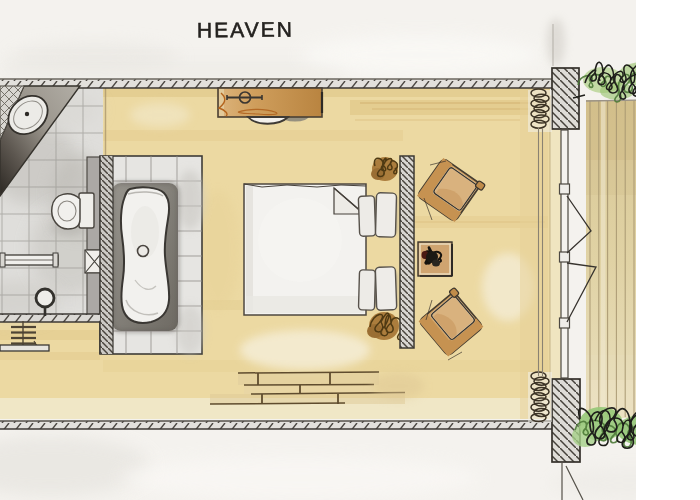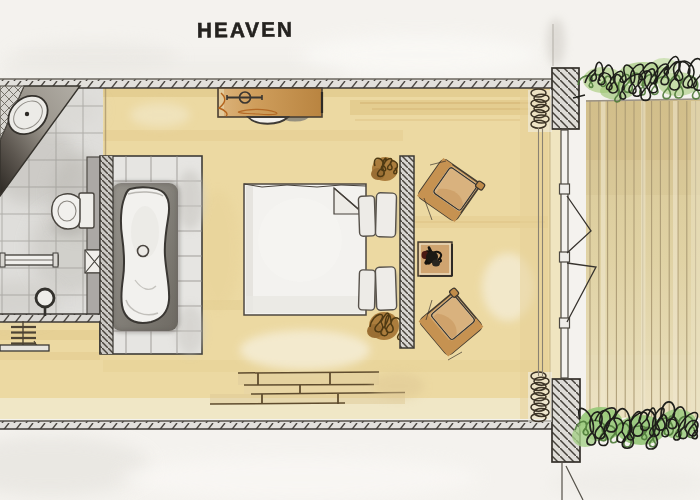--- a/index.html
+++ b/index.html
@@ -1,15 +1,15 @@
 <!DOCTYPE html>
 <html><head><meta charset="utf-8">
 <style>
 html,body{margin:0;padding:0;background:#ffffff;}
-#page{width:700px;height:500px;position:relative;overflow:hidden;font-family:"Liberation Sans",sans-serif;font-weight:bold;}
+#page{width:636px;height:500px;position:relative;overflow:hidden;font-family:"Liberation Sans",sans-serif;}
 </style></head>
 <body>
 <div id="page">
 <svg width="700" height="500" viewBox="0 0 700 500">
 <defs>
 <filter id="b2" x="-40%" y="-40%" width="180%" height="180%">
           <feGaussianBlur stdDeviation="2"></feGaussianBlur>
         </filter>
 <filter id="b4" x="-60%" y="-60%" width="220%" height="220%">
           <feGaussianBlur stdDeviation="4"></feGaussianBlur>

